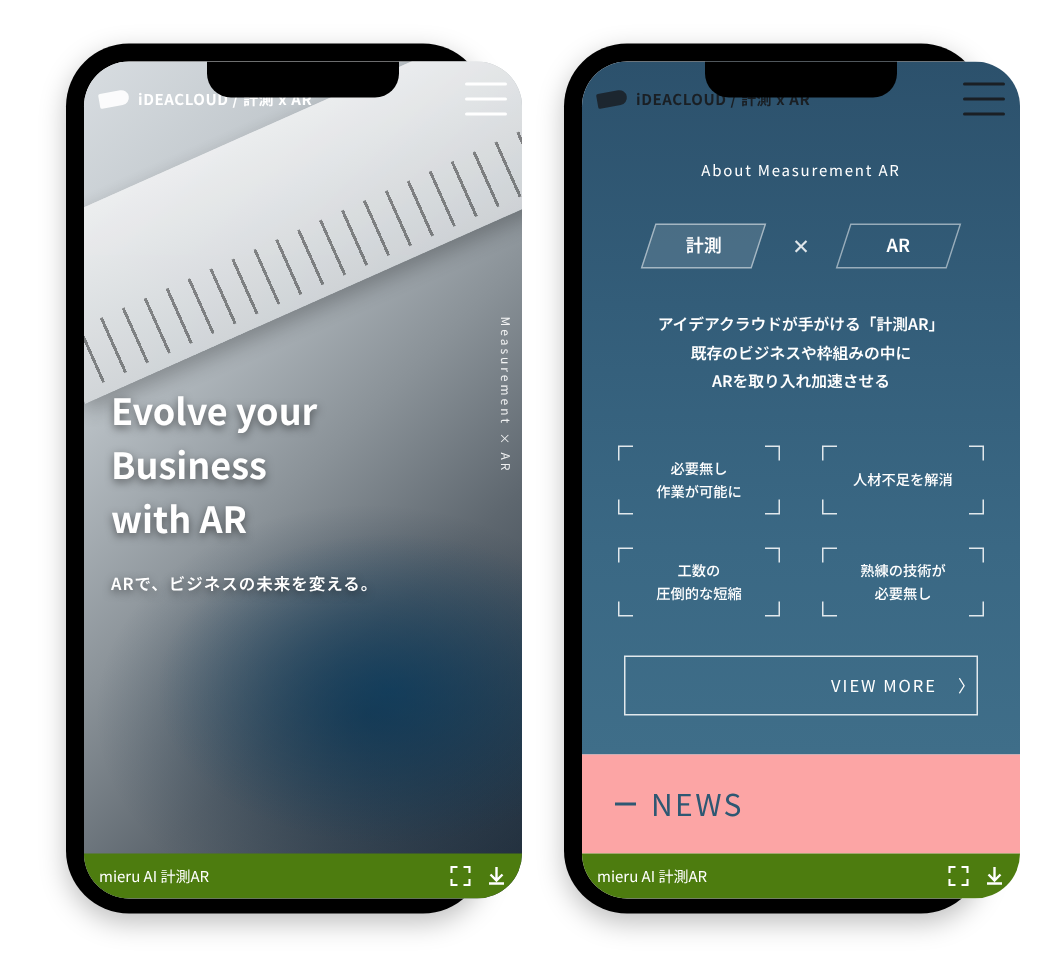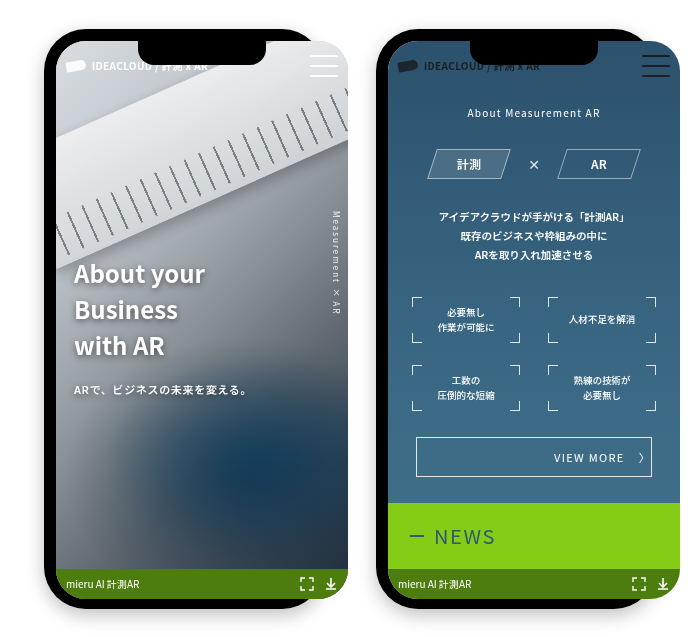--- a/index.html
+++ b/index.html
@@ -243,21 +243,21 @@
     font-size: 11px; letter-spacing: .12em;
     cursor: pointer;
   }
   .view-more .chev {
     font-size: 11px;
   }
 
   .news-section {
     position: absolute;
     top: 462px; left: 0; right: 0; bottom: 30px;
-    background: #84cc16;
+    background: #fca5a5;
     display: flex;
     align-items: center;
     padding-left: 22px;
   }
   .news-heading {
     color: #2e5873;
     font-weight: 400;
     font-size: 20px;
     letter-spacing: .08em;
   }
@@ -291,21 +291,21 @@
           <span></span>
             <span></span>
             <span></span>
         </div>
       </div>
 
       <div class="side-label">Measurement × AR</div>
 
       <div class="hero-text">
         <div class="hero-h1">
-          <span>About your</span><br>
+          <span>Evolve your</span><br>
           <span>Business</span><br>
           <span>with AR</span>
         </div>
         <div class="hero-sub">ARで、ビジネスの未来を変える。</div>
       </div>
 
       <div class="bottom-bar">
         <span>mieru AI 計測AR</span>
         <div class="bar-icons">
           <span>

